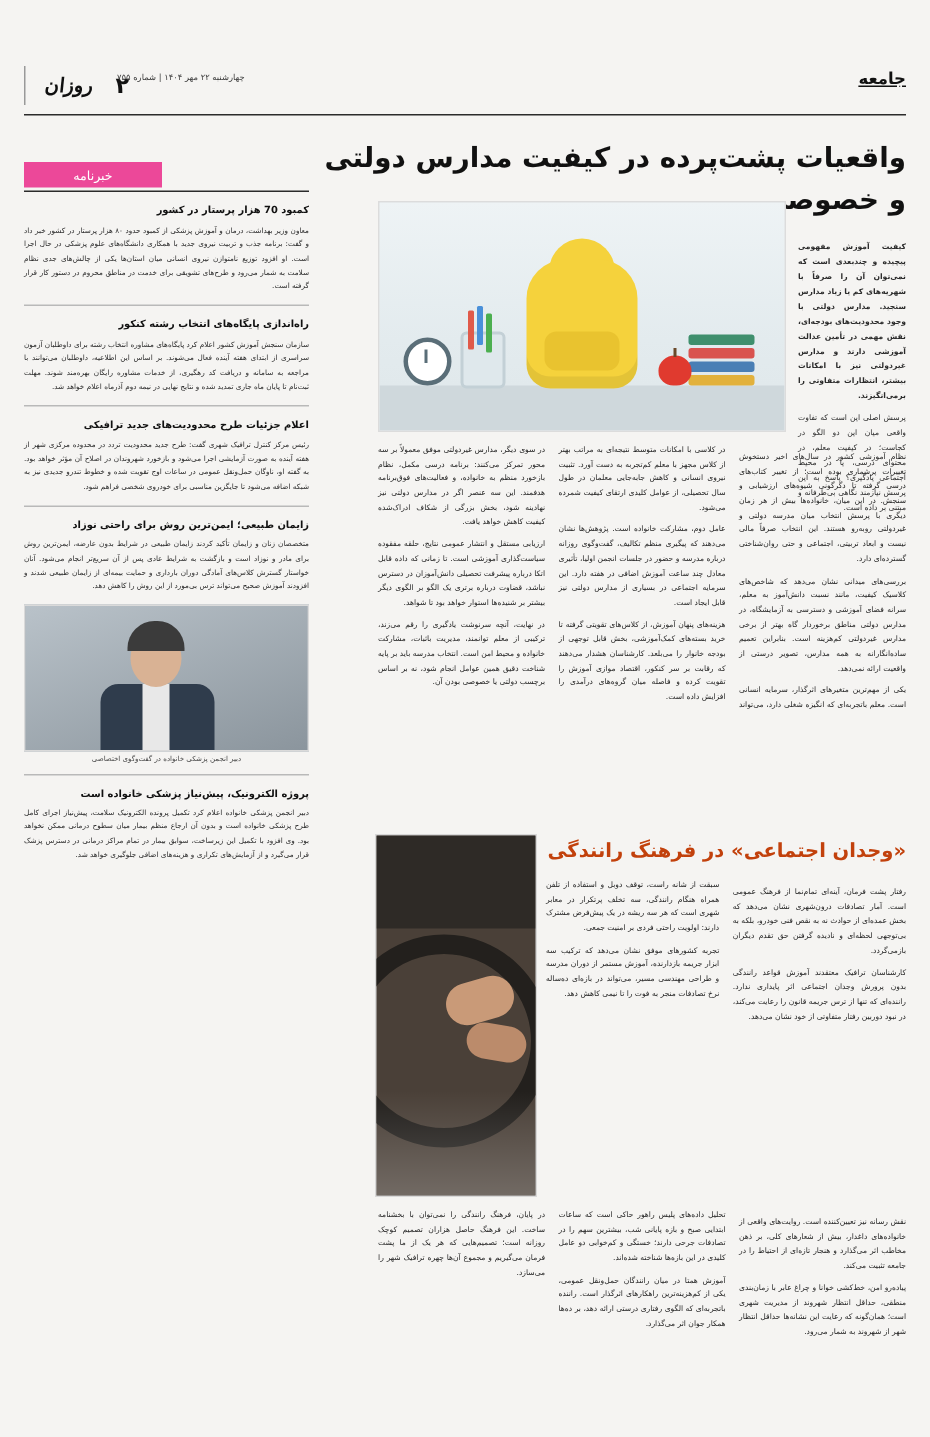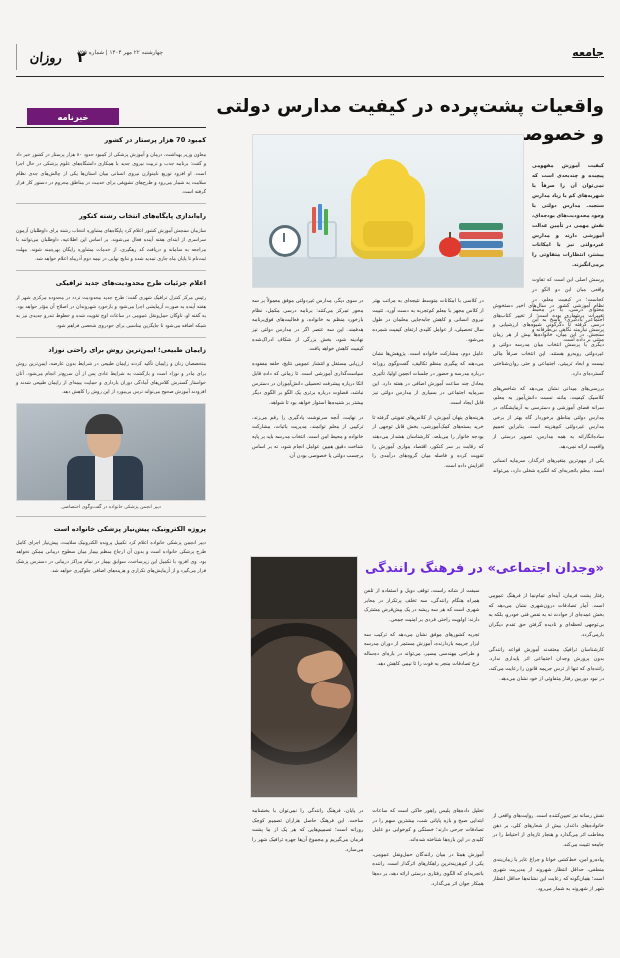--- a/index.html
+++ b/index.html
@@ -112,21 +112,21 @@
   
   .body-block{
     position:absolute;top:296px;right:16px;width:352px;
     column-count:3;column-gap:9px;
     font-size:5.05px;line-height:1.92;text-align:justify;color:#232323;
   }
 
   
   .sub-headline{
     position:absolute;top:560px;right:16px;width:240px;
-    font-size:13px;font-weight:bold;color:#6d28d9;text-align:right;
+    font-size:13px;font-weight:bold;color:#c2410c;text-align:right;
   }
   .sub-photo{
     position:absolute;top:556px;right:262px;width:106px;height:240px;
     background:#4a4038;border:1px solid #d8d8d8;overflow:hidden;
   }
   .sub-photo .wheel{
     position:absolute;left:-26px;top:66px;width:116px;height:116px;border-radius:50%;
     border:13px solid #23201d;background:transparent;
   }
   .sub-photo .dash{position:absolute;left:0;right:0;top:0;height:62px;background:#2e2a26;}
@@ -149,24 +149,24 @@
     position:absolute;top:806px;right:16px;width:352px;
     column-count:3;column-gap:9px;
     font-size:5.05px;line-height:1.92;text-align:justify;color:#232323;
   }
 
   
   .side{
     position:absolute;top:108px;left:16px;width:190px;
   }
   .side-tag{
-    width:92px;height:17px;background:#701a75;color:#fff;
-    font-size:8.4px;font-weight:bold;
+    width:92px;height:17px;background:#ec4899;color:#fff;
+    font-size:8.4px;font-weight:normal;
     display:flex;align-items:center;justify-content:center;
-    margin-right:auto;margin-left:11px;
+    margin-right:auto;margin-left:0;
   }
   .side-rule{height:1.4px;background:#2b2b2b;margin-top:2px;}
   .side-item{padding-top:7px;}
   .side-title{
     font-size:6.6px;font-weight:bold;color:#111;text-align:right;line-height:1.75;
   }
   .side-text{
     font-size:4.85px;line-height:1.92;text-align:justify;color:#2b2b2b;margin-top:3px;
   }
   .side-sep{height:1px;background:#b9b9b9;margin:7px 0 0;}

